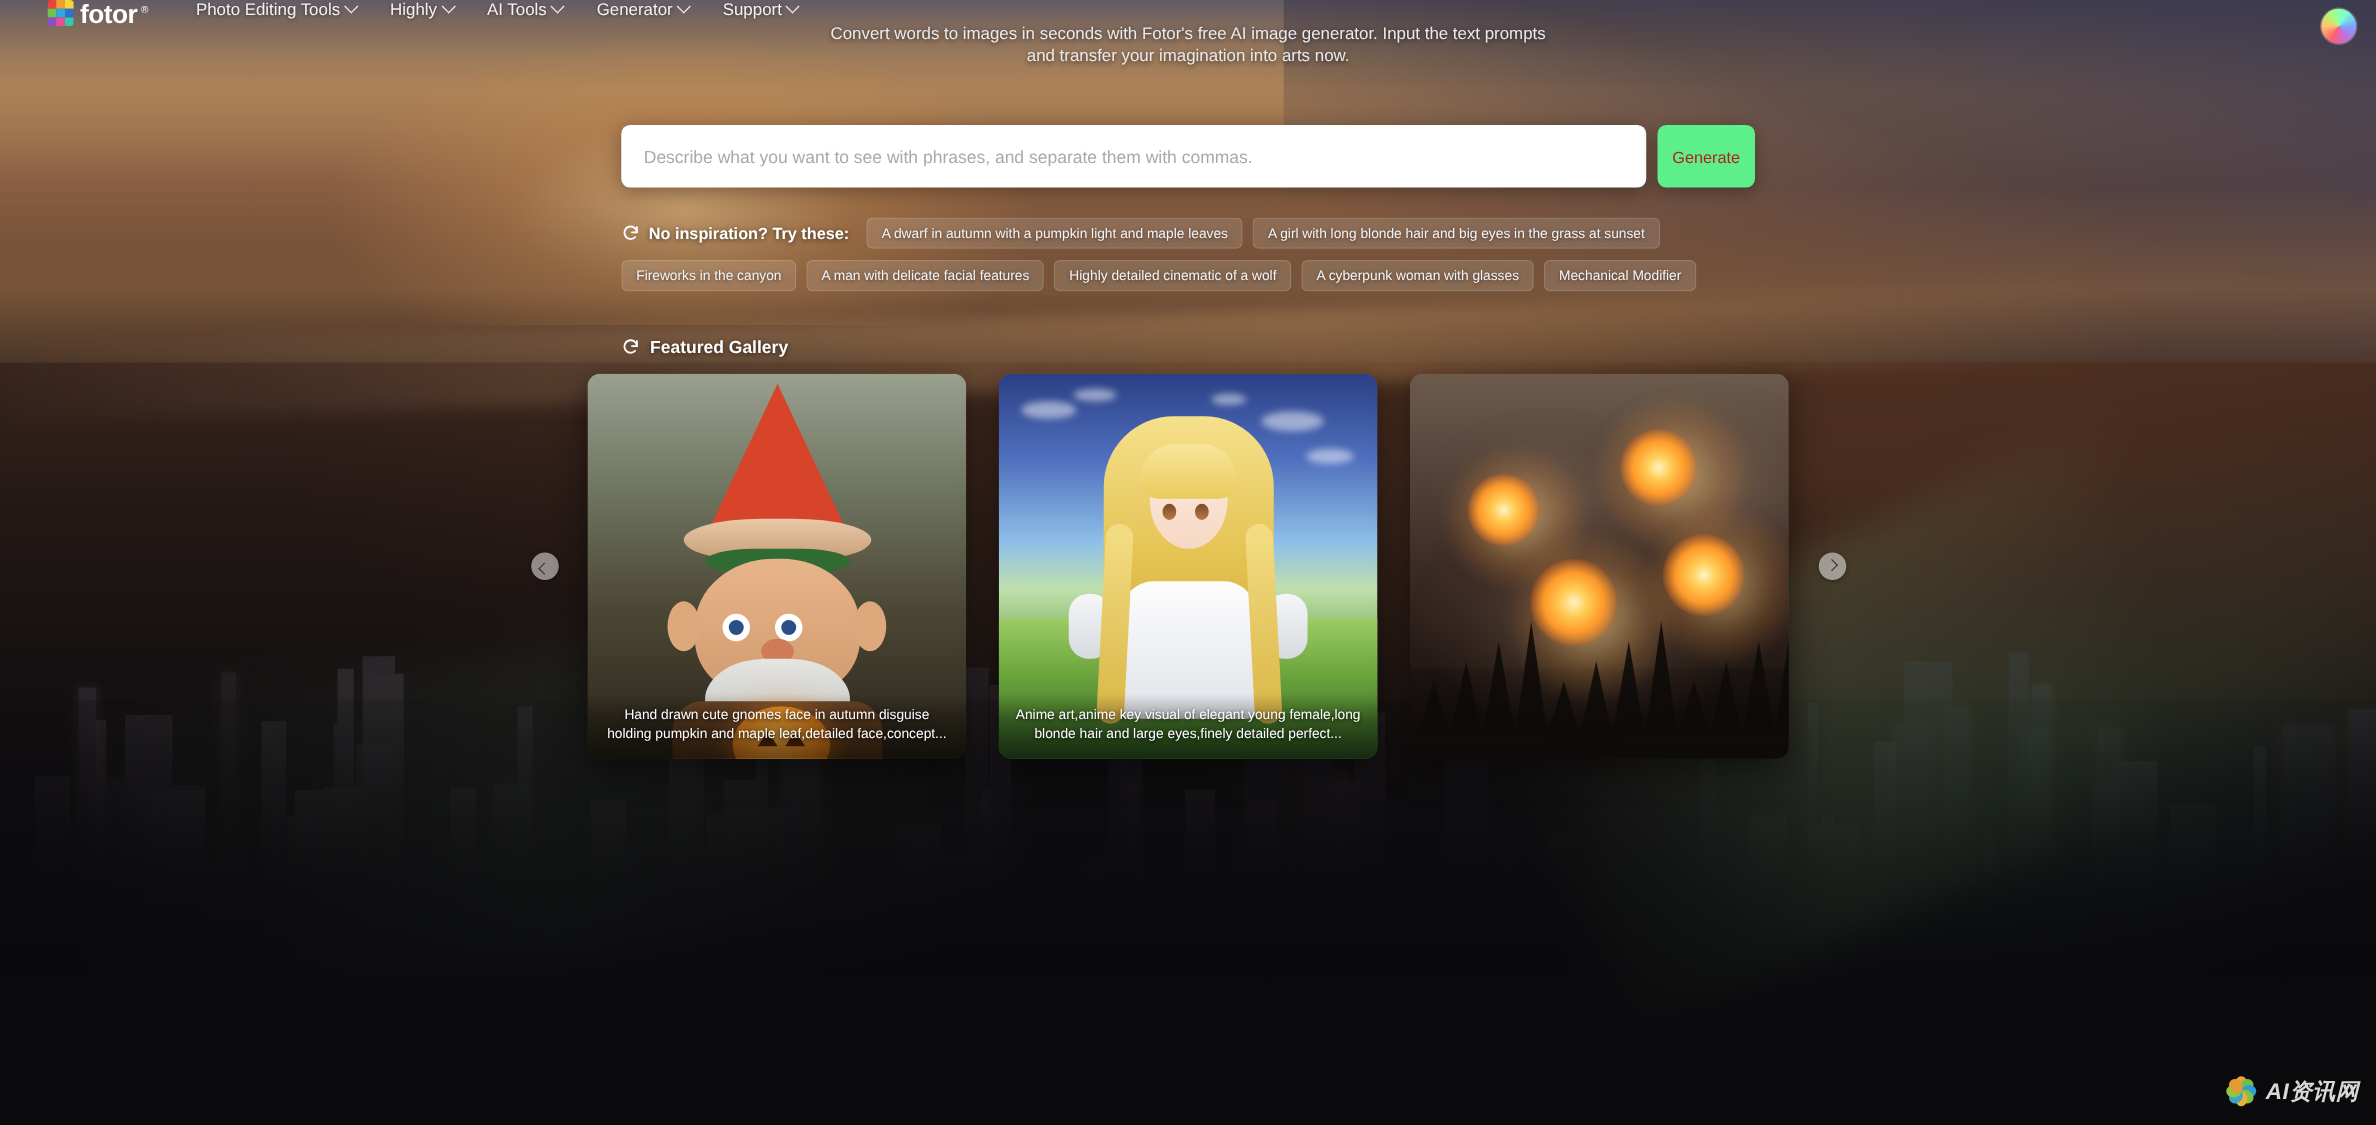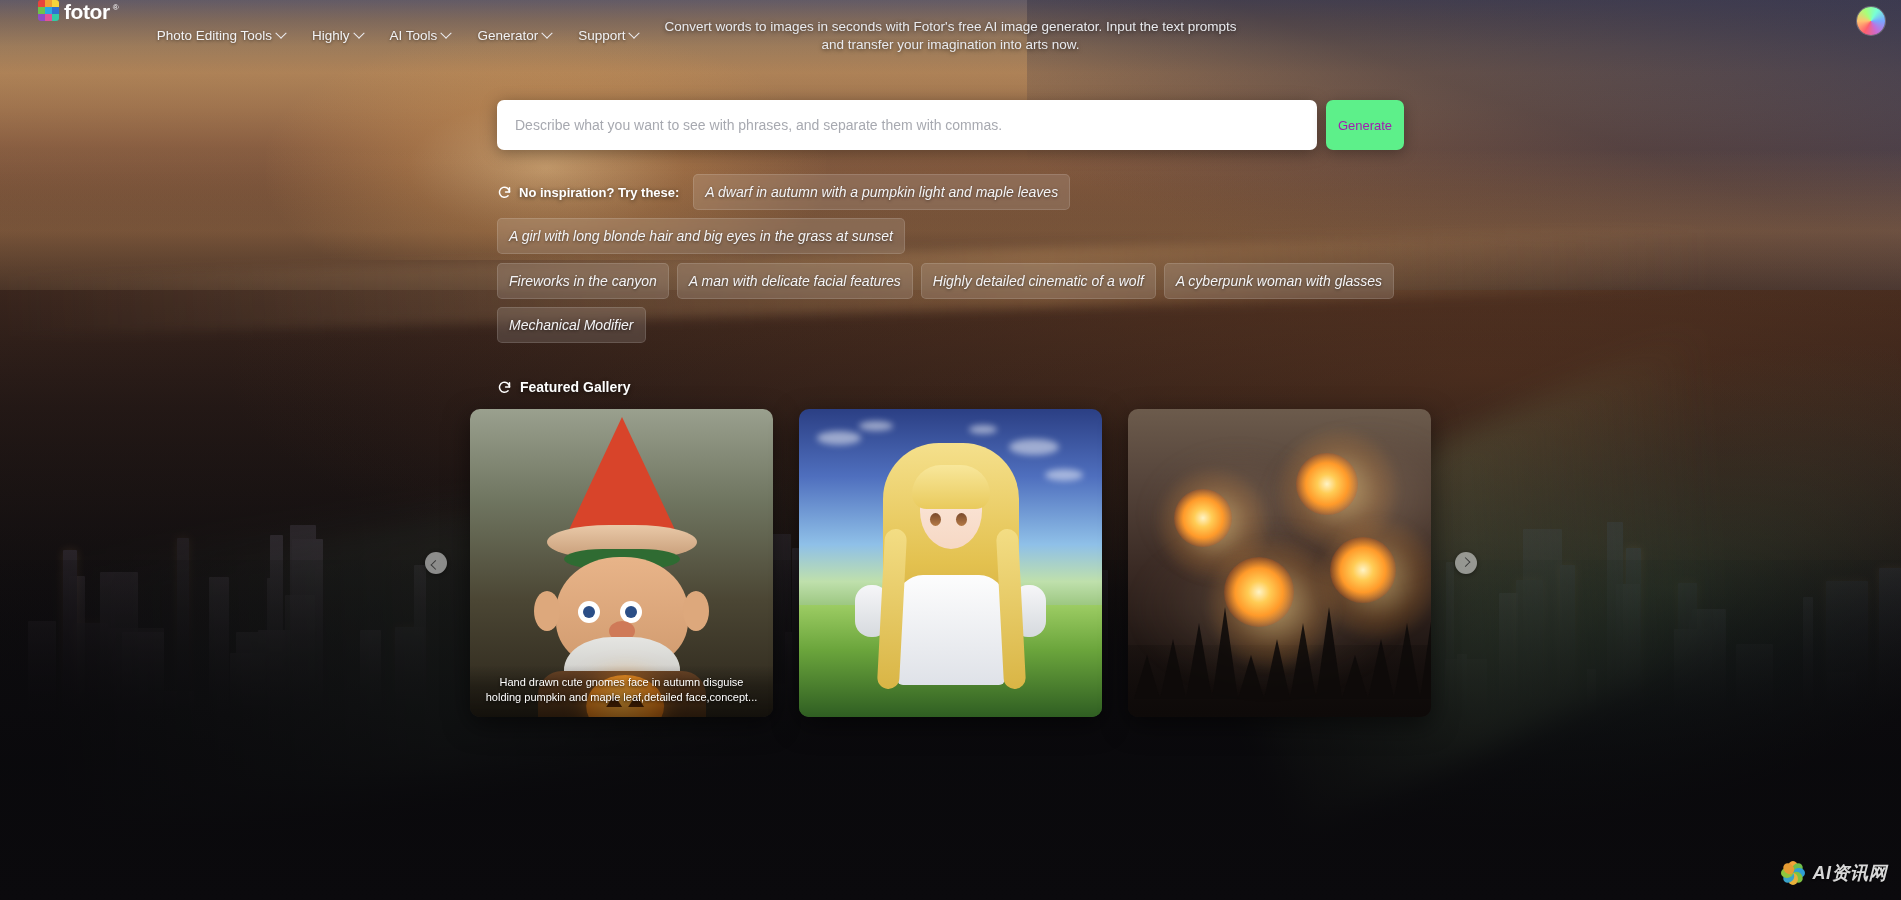--- a/index.html
+++ b/index.html
@@ -88,21 +88,21 @@
   .logo-mark {
     width:21px; height:21px; border-radius:3px; overflow:hidden;
     display:grid; grid-template-columns:1fr 1fr 1fr; grid-template-rows:1fr 1fr 1fr;
   }
   .logo-mark span { display:block; }
   .logo-word {
     color:#fff; font-size:21px; font-weight:700; letter-spacing:-.4px; line-height:1;
     position:relative; top:1px;
   }
   .logo-reg { color:#fff; font-size:8px; position:relative; top:-9px; left:-2px; }
-  .nav-items { display:flex; align-items:center; gap:27px;margin-top:28px; }
+  .nav-items { display:flex; align-items:center; gap:27px; }
   .nav-item {
     display:flex; align-items:center; gap:5px;
     color:#f2f2f4; font-size:13.5px; font-weight:400; cursor:pointer;
     text-shadow:0 1px 3px rgba(0,0,0,.45);
   }
   .caret {
     width:8px; height:8px; border-right:1.6px solid #ececf0; border-bottom:1.6px solid #ececf0;
     transform:rotate(45deg) translate(-2px,-2px);
   }
   .avatar {
@@ -138,39 +138,39 @@
     display:flex; align-items:center; padding:0 18px;
     box-shadow:0 3px 16px rgba(0,0,0,.35);
   }
   .search-box input {
     width:100%; border:0; outline:0; background:transparent;
     font-family:"Liberation Sans", sans-serif; font-size:14px; color:#24252a;
   }
   .search-box input::placeholder { color:#a7a9b0; }
   .gen-btn {
     width:78px; height:50px; border:0; border-radius:7px; cursor:pointer;
-    background:#5df08a; color:#a21caf; font-family:"Liberation Sans", sans-serif;
+    background:#5df08a; color:#b91c1c; font-family:"Liberation Sans", sans-serif;
     font-size:13px; font-weight:500; box-shadow:0 3px 14px rgba(0,0,0,.30);
   }
 
   
   .chips-wrap { margin:24px auto 0; width:907px; text-align:left; }
   .chips-line { display:flex; align-items:center; flex-wrap:wrap; gap:8px; }
   .chips-line + .chips-line { margin-top:9px; }
   .try-label {
     display:flex; align-items:center; gap:7px; margin-right:6px;
     color:#fff; font-size:13px; font-weight:700; text-shadow:0 1px 4px rgba(0,0,0,.6);
   }
   .refresh-ico { width:15px; height:15px; flex:none; }
   .chip {
-    display:inline-flex; align-items:center; height:36px; padding:0 11px;
+    display:inline-flex; align-items:center; height:25px; padding:0 11px;
     border-radius:5px; background:rgba(255,255,255,.13);
     border:1px solid rgba(255,255,255,.13);
-    color:#f4f4f6; font-size:14px; white-space:nowrap; cursor:pointer;
-    backdrop-filter:blur(3px); text-shadow:0 1px 3px rgba(0,0,0,.5);font-style:italic;
+    color:#f4f4f6; font-size:11px; white-space:nowrap; cursor:pointer;
+    backdrop-filter:blur(3px); text-shadow:0 1px 3px rgba(0,0,0,.5);
   }
 
   
   .gallery-head {
     margin:36px auto 0; width:907px; display:flex; align-items:center; gap:8px;
     color:#fff; font-size:14px; font-weight:700; text-shadow:0 1px 4px rgba(0,0,0,.6);
   }
   .carousel { position:relative; margin:14px auto 0; width:1000px; }
   .cards { display:flex; gap:26px; justify-content:center; }
   .card {
@@ -605,20 +605,21 @@
             <div class="an-face"></div>
             <div class="an-fringe"></div>
             <div class="an-eye l"></div>
               <div class="an-eye r"></div>
             <div class="an-shirt"></div>
             <div class="an-sleeve l"></div>
               <div class="an-sleeve r"></div>
             <div class="an-strand l"></div>
               <div class="an-strand r"></div>
           </div>
+          <div class="cap">Anime art,anime key visual of elegant young female,long blonde hair and large eyes,finely detailed perfect...</div>
         </div>
 
         <div class="card">
           <div class="art art3" id="art3">
             <div class="fw-ground"></div>
           <div class="fw-smoke" style="left: 20px; top: 40px; width: 180px; height: 130px;"></div>
               <div class="fw-smoke" style="left: 140px; top: 20px; width: 200px; height: 150px;"></div>
               <div class="fw-smoke" style="left: 10px; top: 120px; width: 260px; height: 160px;"></div>
               <div class="fw-ray" style="left: 30px; top: 60px; width: 110px; height: 110px;"></div>
               <div class="fw-ray" style="left: 150px; top: 20px; width: 120px; height: 120px;"></div>

